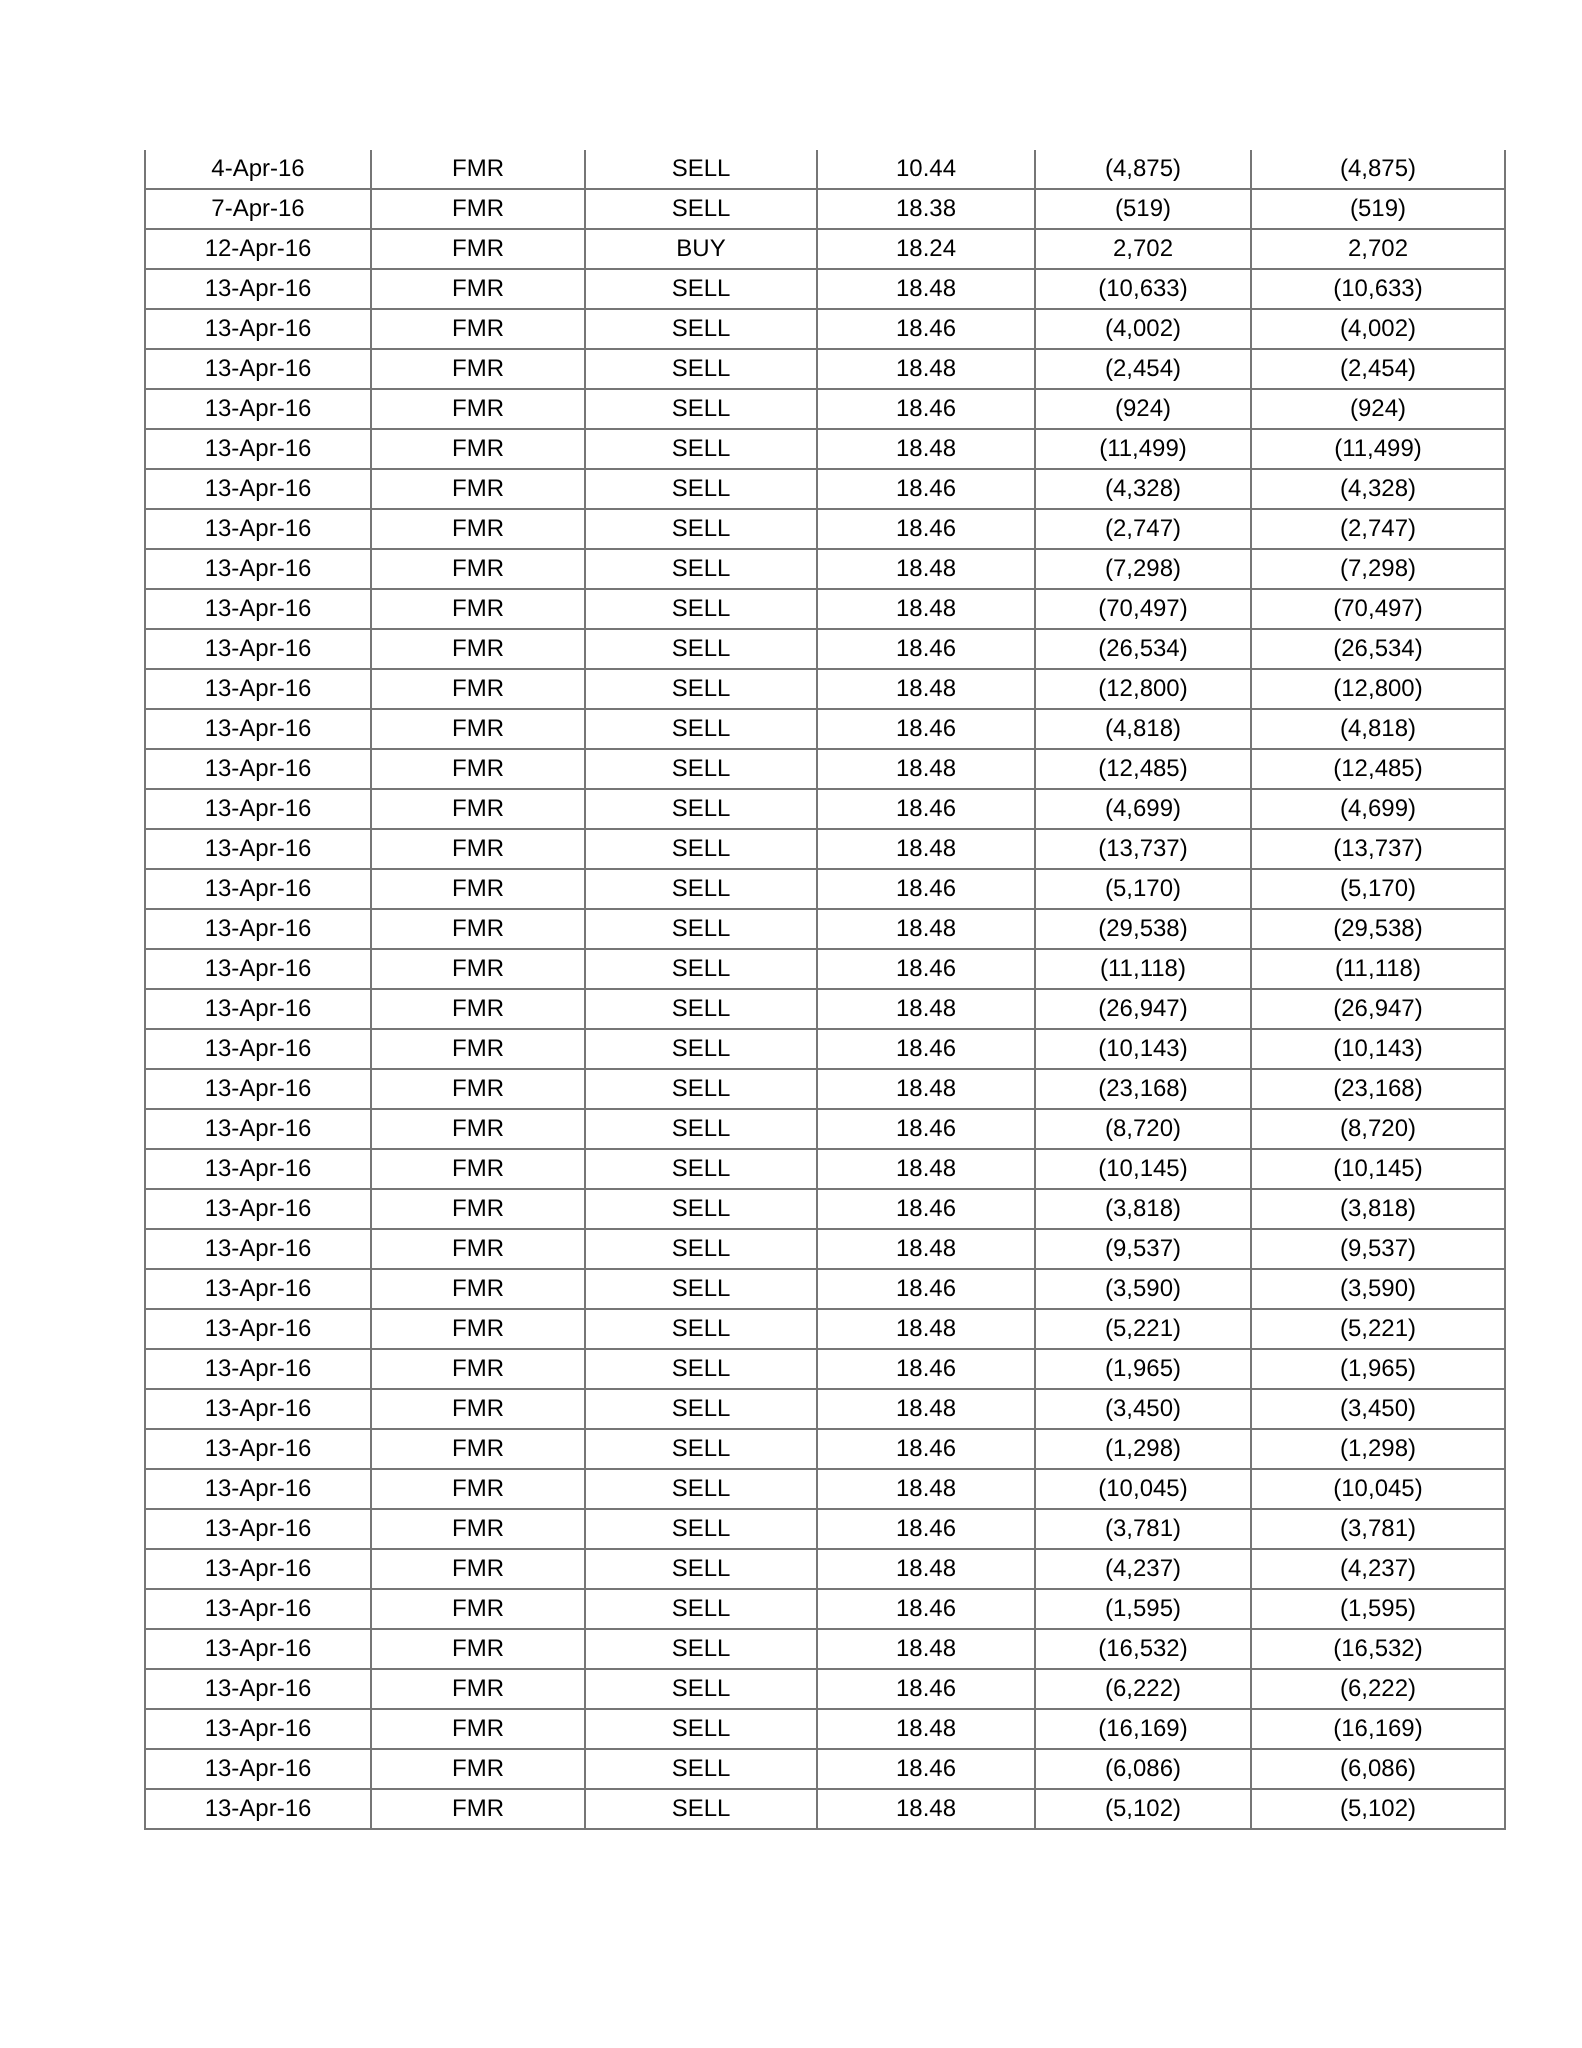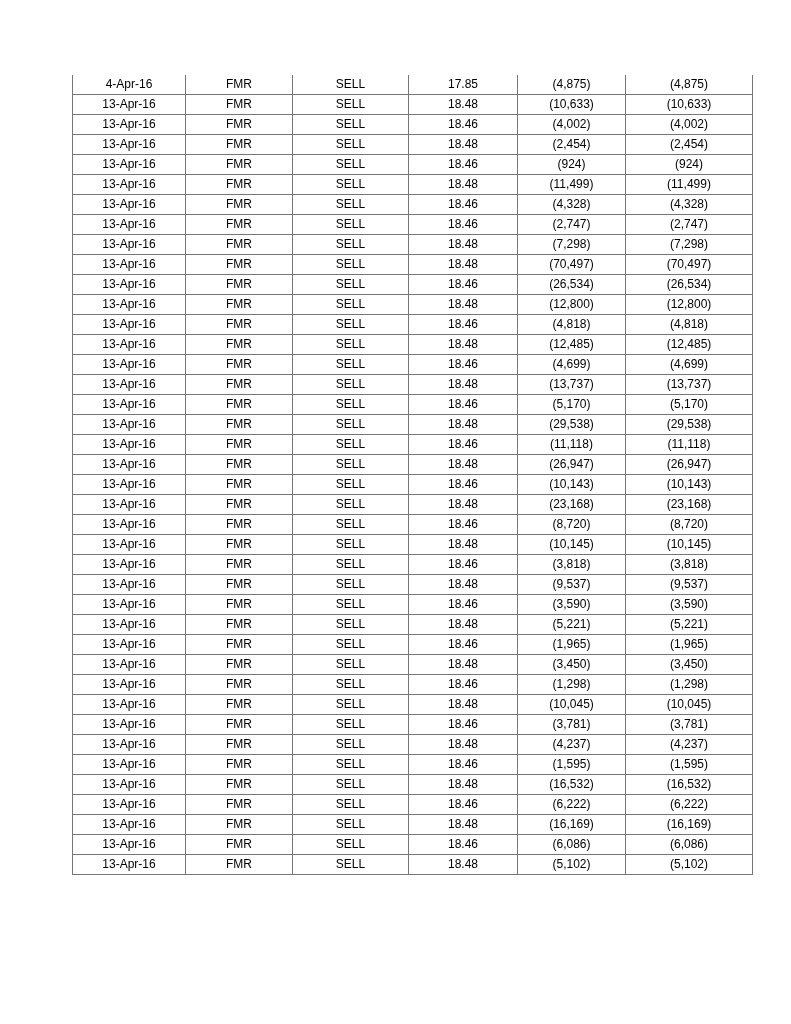--- a/index.html
+++ b/index.html
@@ -52,23 +52,39 @@
         <col style="width: 116px;">
         <col style="width: 109px;">
         <col style="width: 108px;">
         <col style="width: 127px;">
       </colgroup>
     <tbody>
         <tr>
     <td>4-Apr-16</td>
     <td>FMR</td>
     <td>SELL</td>
-    <td>17.85</td>
+    <td>10.44</td>
     <td>(4,875)</td>
     <td>(4,875)</td>
+  </tr>
+        <tr>
+    <td>7-Apr-16</td>
+    <td>FMR</td>
+    <td>SELL</td>
+    <td>18.38</td>
+    <td>(519)</td>
+    <td>(519)</td>
+  </tr>
+        <tr>
+    <td>12-Apr-16</td>
+    <td>FMR</td>
+    <td>BUY</td>
+    <td>18.24</td>
+    <td>2,702</td>
+    <td>2,702</td>
   </tr>
         <tr>
     <td>13-Apr-16</td>
     <td>FMR</td>
     <td>SELL</td>
     <td>18.48</td>
     <td>(10,633)</td>
     <td>(10,633)</td>
   </tr>
         <tr>

